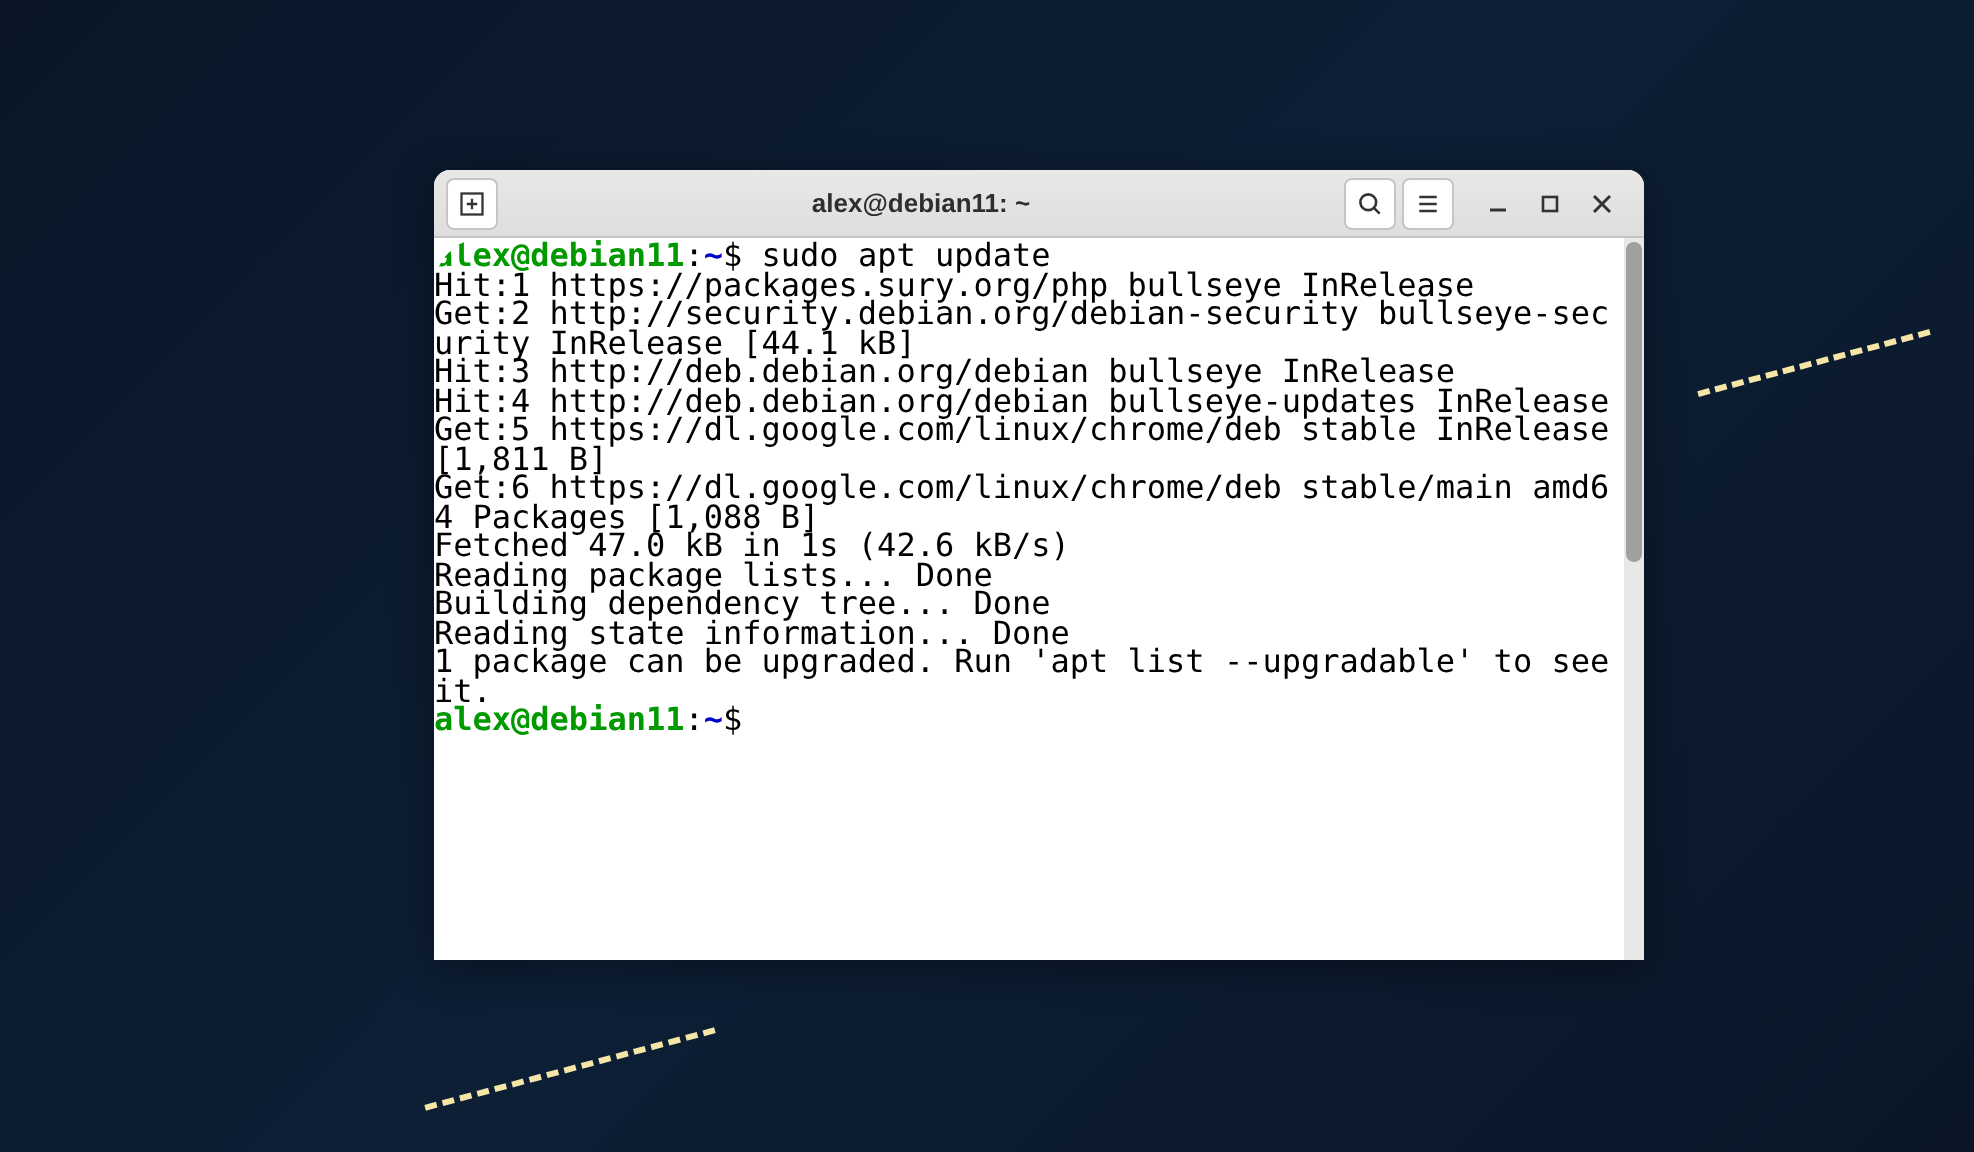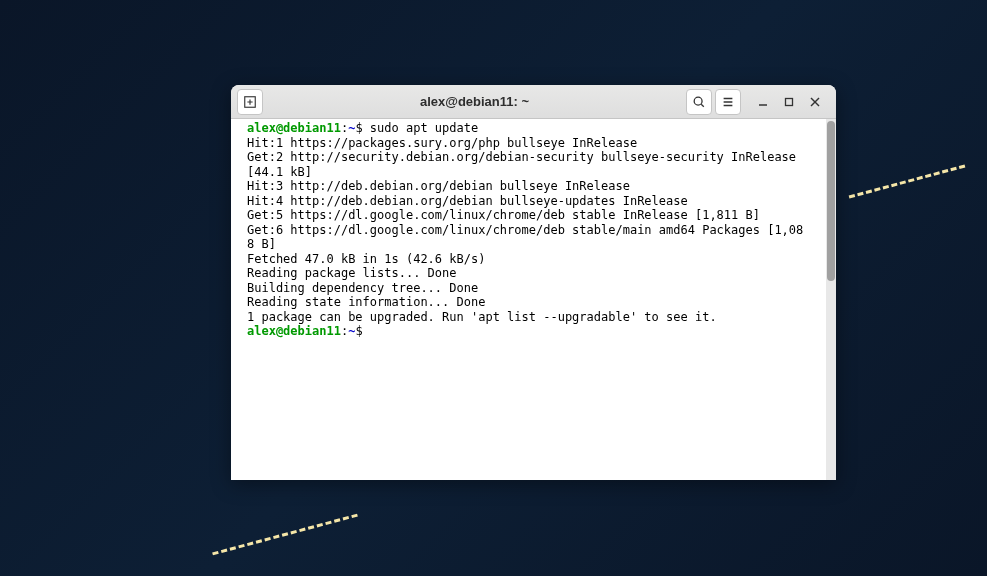--- a/index.html
+++ b/index.html
@@ -31,21 +31,21 @@
       left: 210px;
       width: 150px;
       height: 2px;
       background: transparent;
       border-top: 3px dashed #f5e6a8;
       transform: rotate(-15deg);
     }
     .terminal-window {
       position: absolute;
       top: 85px;
-      left: 231px;
+      left: 217px;
       width: 605px;
       height: 395px;
       background: #fff;
       border-radius: 8px 8px 0 0;
       box-shadow: 0 4px 20px rgba(0,0,0,0.4);
       display: flex;
       flex-direction: column;
       overflow: hidden;
     }
     .titlebar {
@@ -107,28 +107,29 @@
       color: #333;
     }
     .terminal-body {
       flex: 1;
       background: #fff;
       position: relative;
       display: flex;
     }
     .terminal-content {
       flex: 1;
-      padding: 2px 16px;
+      padding: 2px 0;
       font-family: 'DejaVu Sans Mono', 'Liberation Mono', monospace;
-      font-size: 12px;
+      font-size: 16px;
       line-height: 14.5px;
       color: #000;
       white-space: pre-wrap;
       word-break: break-all;
       overflow: hidden;
+      border-radius: 25px;
     }
     .prompt-user {
       color: #009900;
       font-weight: bold;
     }
     .prompt-path {
       color: #0000cc;
       font-weight: bold;
     }
     .scrollbar {

